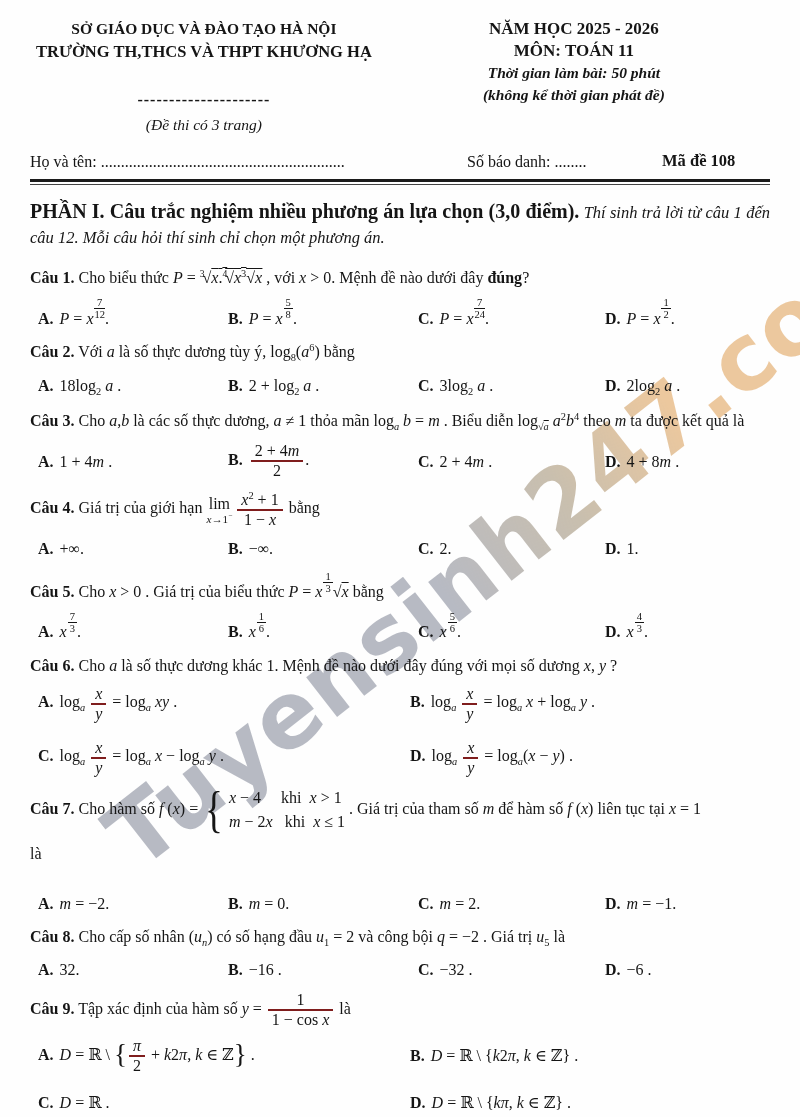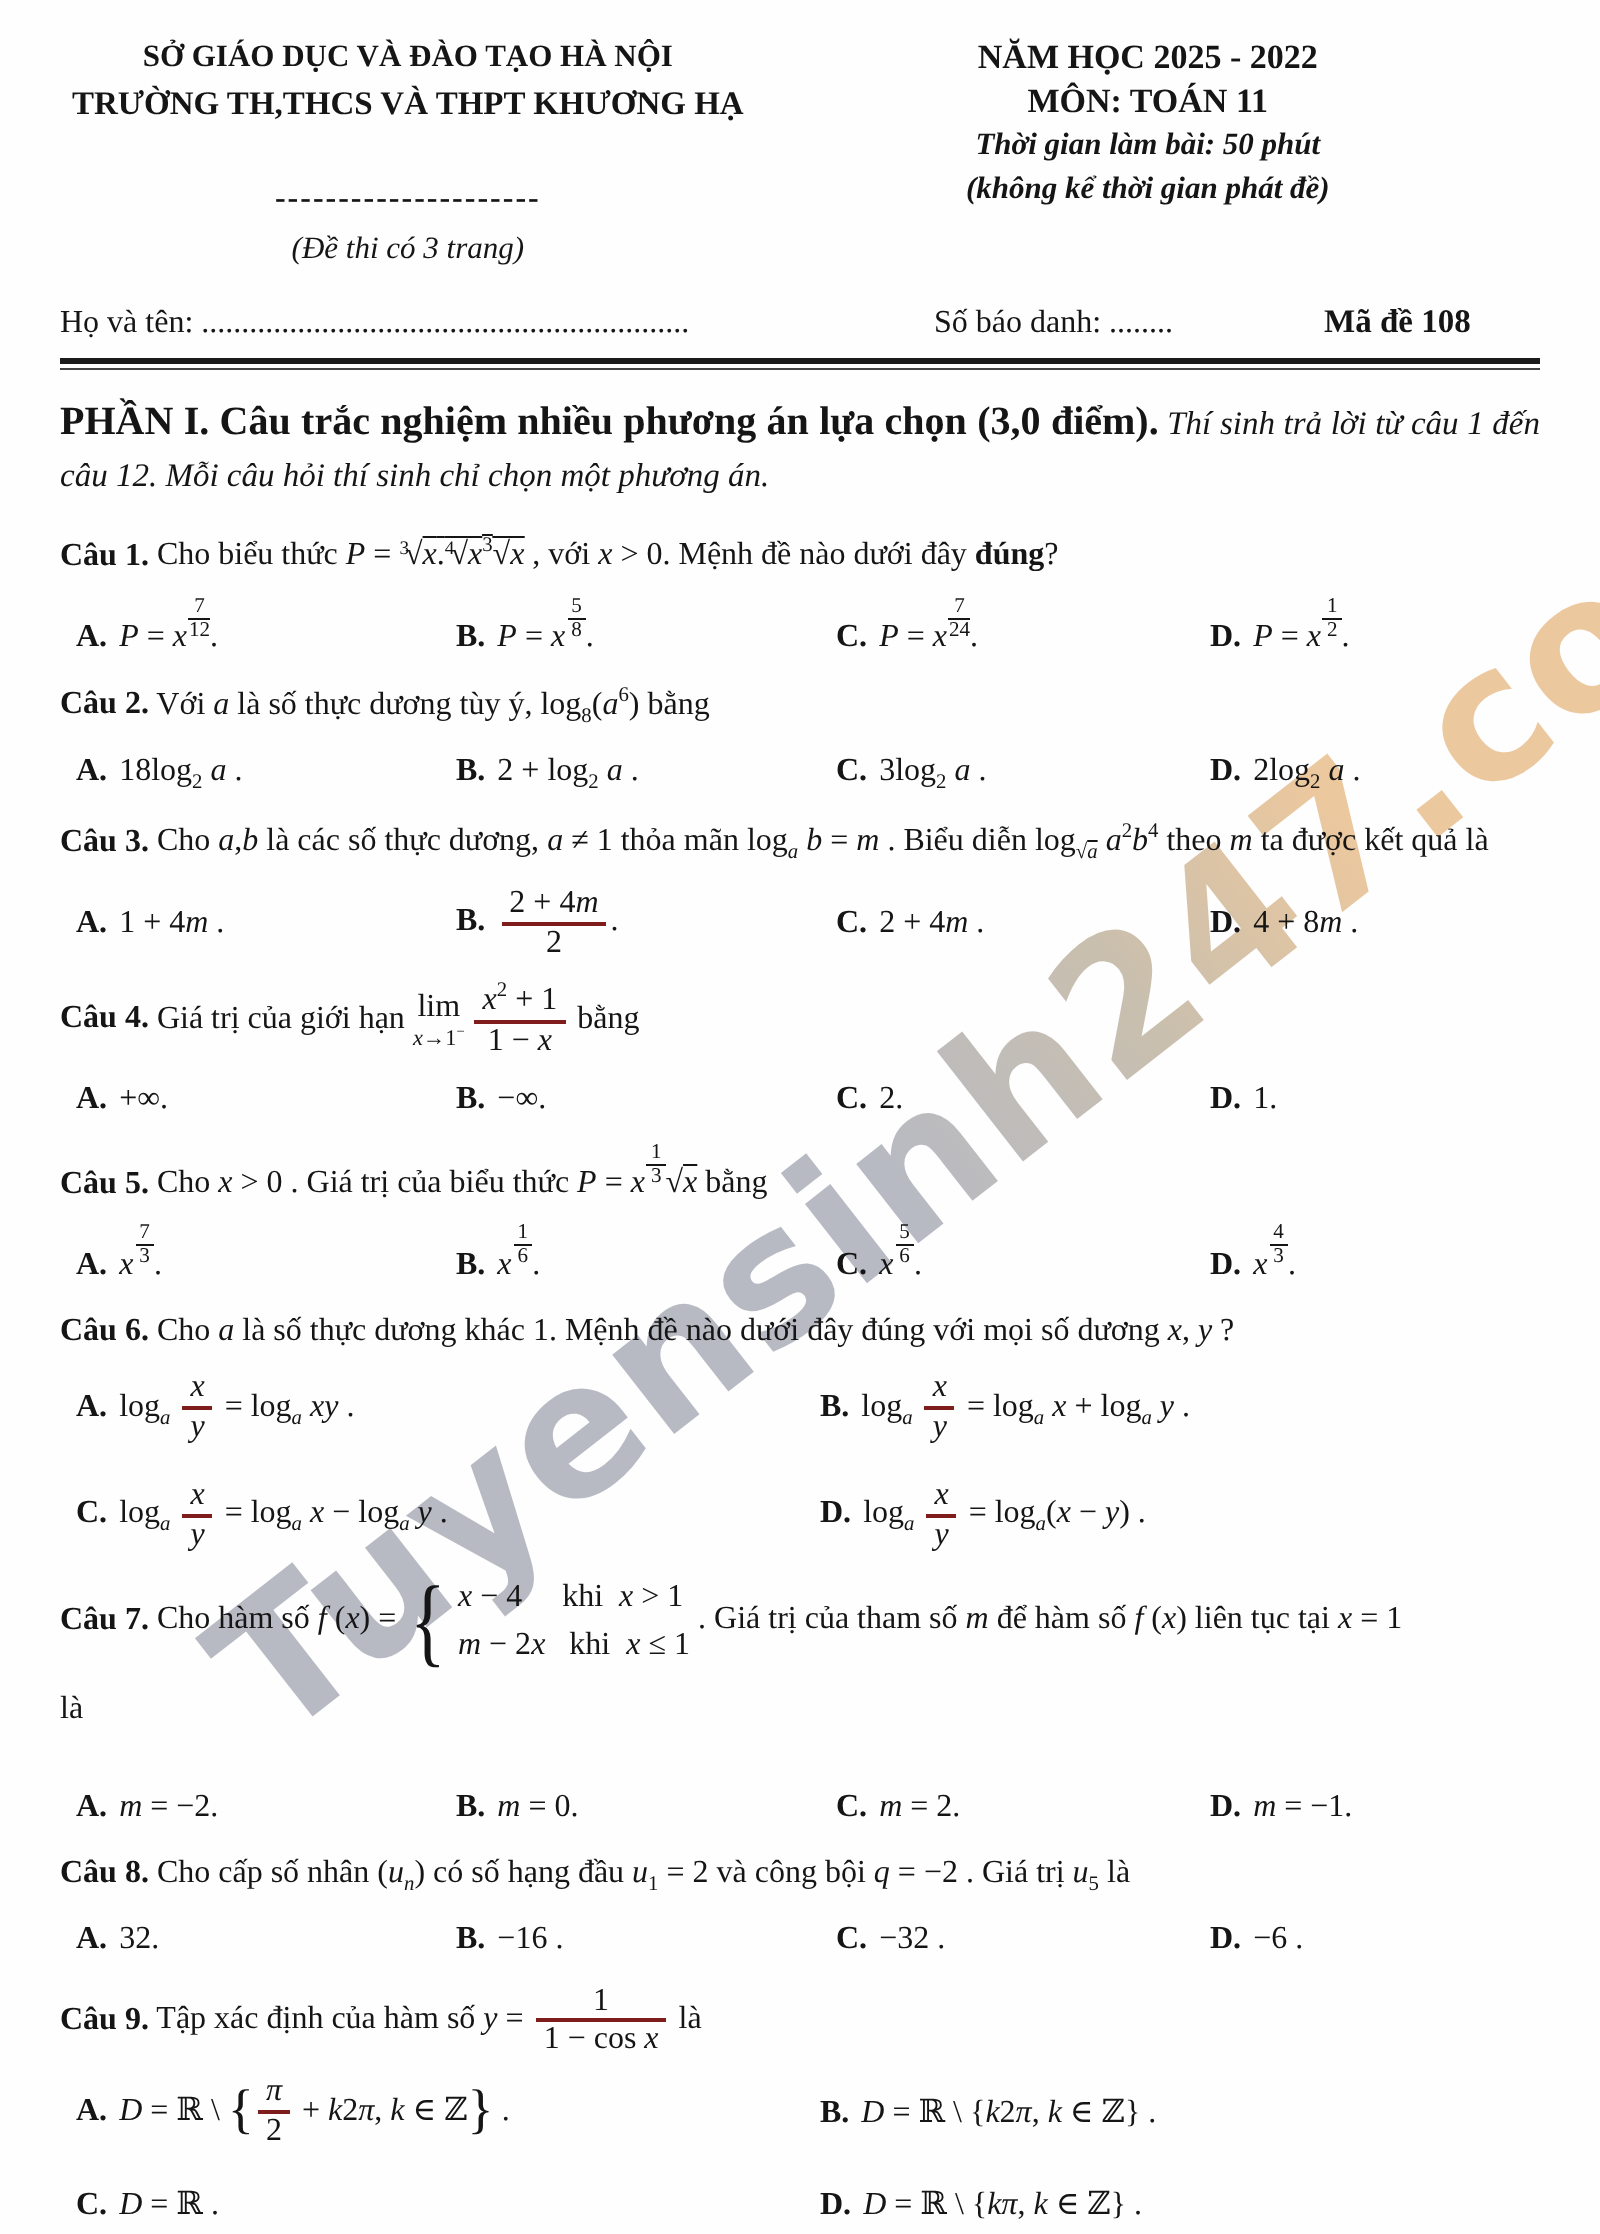--- a/index.html
+++ b/index.html
@@ -78,21 +78,21 @@
 <div class="page">
 
   <div class="hdr">
     <div class="hdr-left">
       <div class="l1">SỞ GIÁO DỤC VÀ ĐÀO TẠO HÀ NỘI</div>
       <div class="l2">TRƯỜNG TH,THCS VÀ THPT KHƯƠNG HẠ</div>
       <div class="dashes">---------------------</div>
       <div class="pages">(Đề thi có 3 trang)</div>
     </div>
     <div class="hdr-right">
-      <div class="l2">NĂM HỌC 2025 - 2022</div>
+      <div class="l2">NĂM HỌC 2025 - 2026</div>
       <div class="l3">MÔN: TOÁN 11</div>
       <div class="l4">Thời gian làm bài: 50 phút</div>
       <div class="l5">(không kể thời gian phát đề)</div>
     </div>
   </div>
 
   <div class="info-row">
     <div class="info-name">Họ và tên: .............................................................</div>
     <div class="info-sbd">Số báo danh: ........</div>
     <div class="info-made">Mã đề 108</div>

